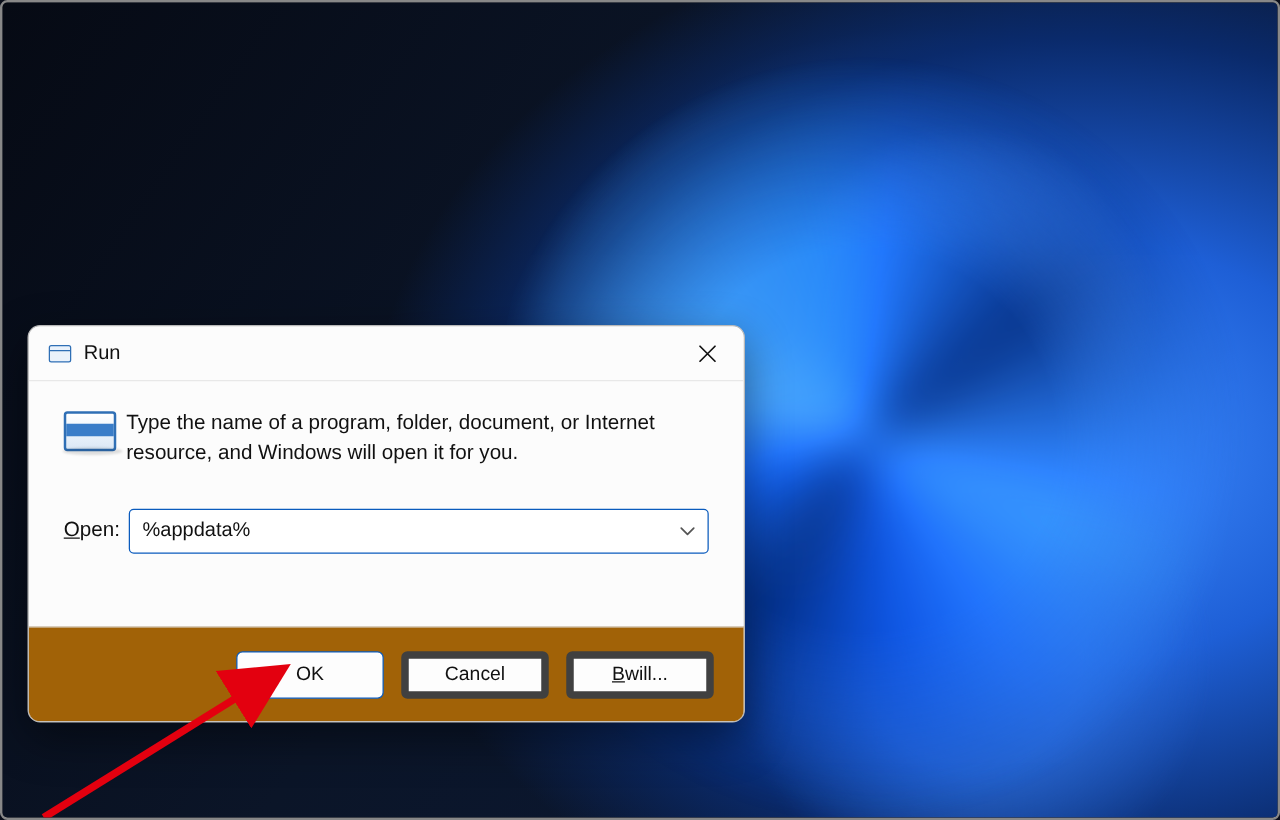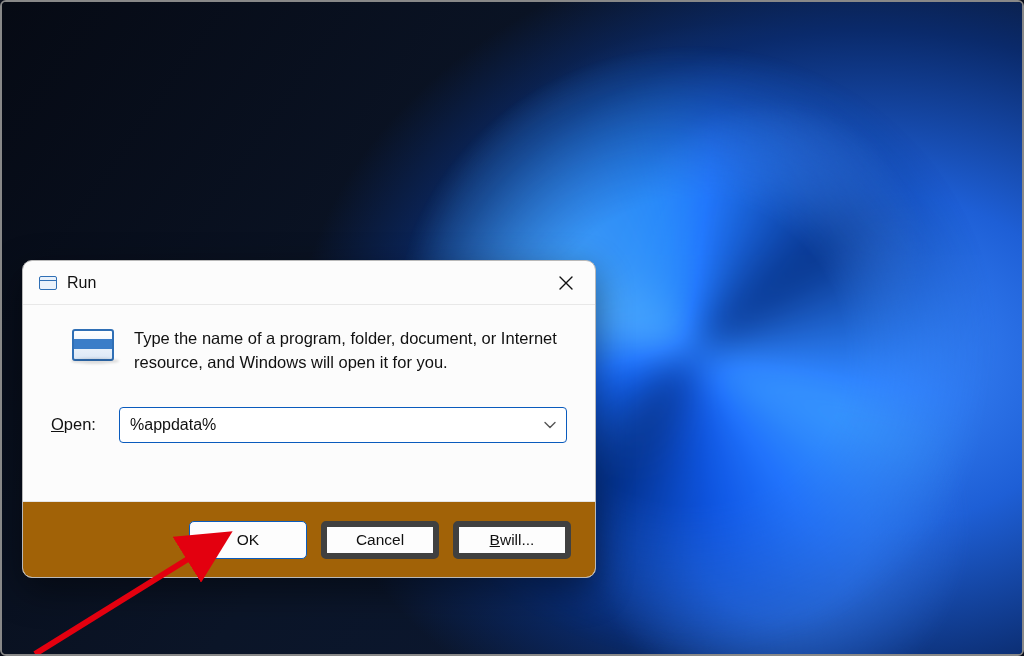--- a/index.html
+++ b/index.html
@@ -88,21 +88,21 @@
     }
     .close-btn {
       width: 46px; height: 46px;
       display: flex; align-items: center; justify-content: center;
       border-radius: 6px;
       cursor: pointer;
     }
     .close-btn svg { width: 14px; height: 14px; }
 
     .body-area { padding: 22px 28px 0 28px; }
-    .prompt-row { display: flex; gap: 20px; align-items: flex-start; margin-left: 21px; }
+    .prompt-row { display: flex; gap: 8px; align-items: flex-start; }
     .big-icon {
       width: 42px; height: 32px;
       border: 2px solid #2f6fb5;
       border-radius: 3px;
       background: linear-gradient(#fff, #dbe8f6);
       position: relative; flex-shrink: 0;
       margin-top: 2px;
     }
     .big-icon::before {
       content: "";
@@ -116,21 +116,21 @@
       background: rgba(0,0,0,.12);
       border-radius: 50%;
       filter: blur(1px);
     }
     .prompt-text {
       font-size: 16.5px; line-height: 1.45; color: #111;
       max-width: 470px;
     }
 
     .open-row {
-      display: flex; align-items: center; gap: 16px;
+      display: flex; align-items: center; 
       margin-top: 32px;
     }
     .open-label {
       font-size: 16.5px; color: #111;
       min-width: 52px;
     }
     .open-label .u { text-decoration: underline; }
     .combo {
       flex: 1; position: relative;
       border: 1.5px solid #0a5bbd;

